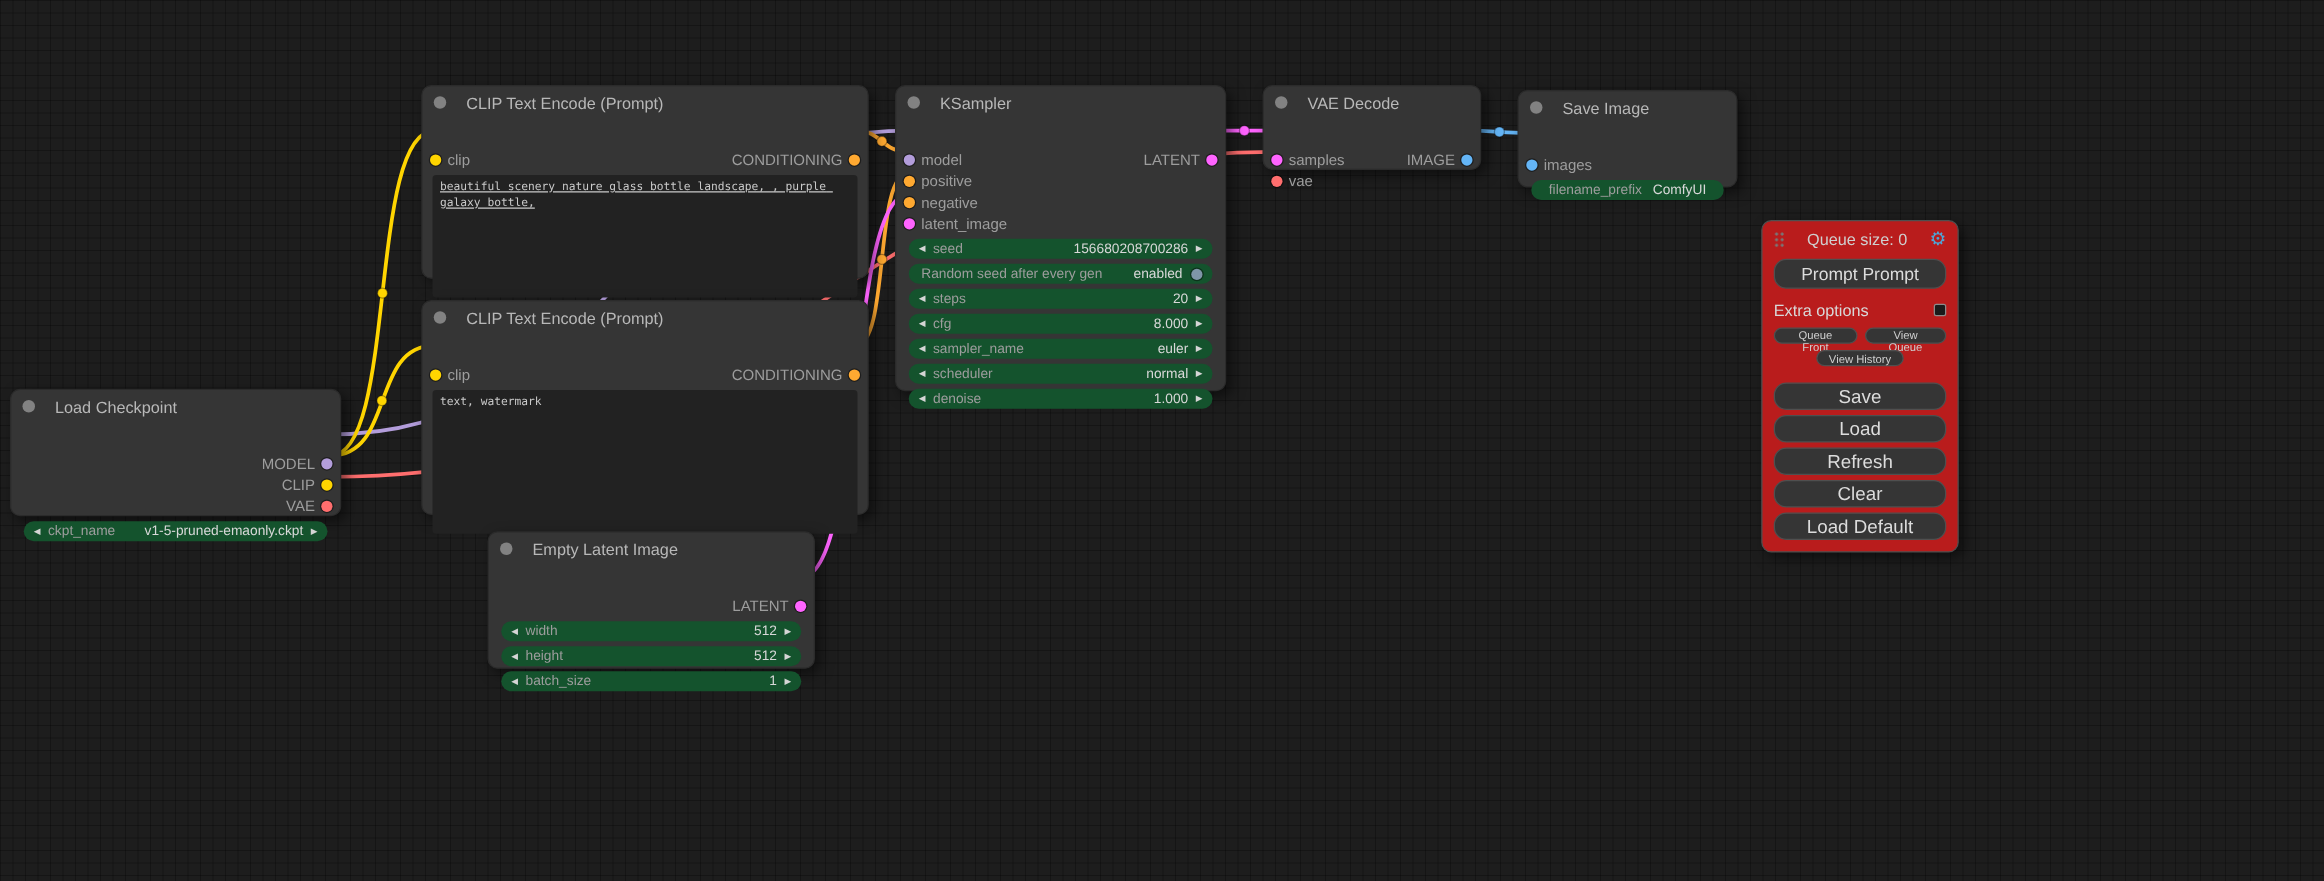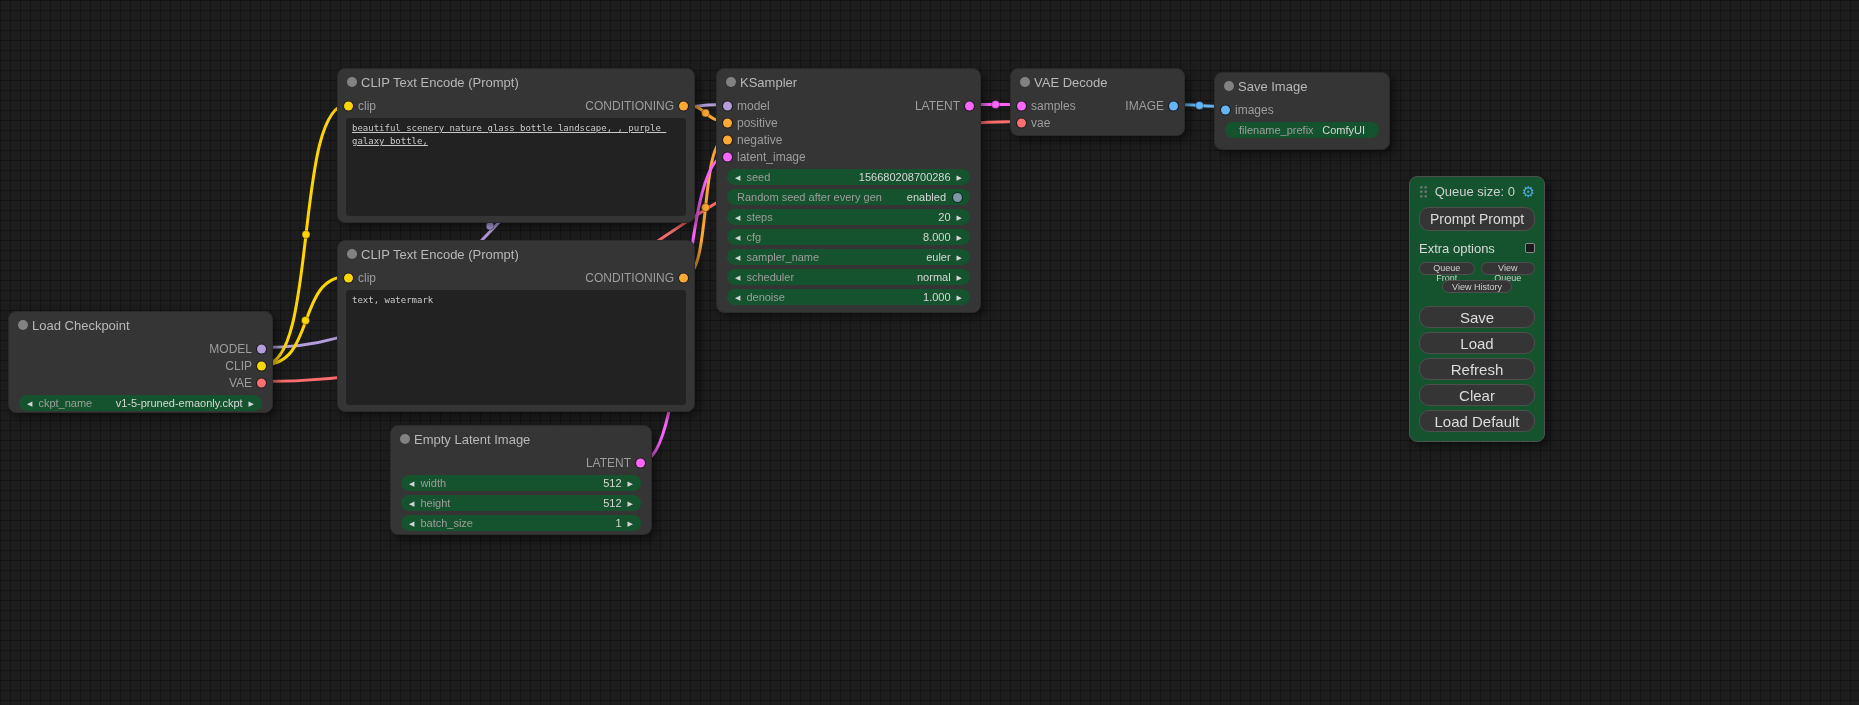--- a/index.html
+++ b/index.html
@@ -18,24 +18,24 @@
   #wires path { fill:none; stroke-width:3; stroke-linecap:round; }
   #wires circle { stroke:rgba(0,0,0,.35); stroke-width:1; }
 
   
   .node {
     position:absolute; z-index:2;
     background:#353535; border:1px solid #2b2b2b; border-radius:8px;
     box-shadow:4px 4px 10px rgba(0,0,0,.5);
     color:#b2b2b2;
   }
-  .node-header { height:26px; display:flex; align-items:center; gap:4px; padding:0 9px; }
+  .node-header { height:26px; display:flex; align-items:center; gap:16px; padding:0 9px; }
   .collapse-dot { width:10px; height:10px; border-radius:50%; background:#828282; flex:none; }
   .node-title { font-size:13px; color:#b8b8b8; white-space:nowrap; }
-  .node-body { padding-top:2px; }
+  .node-body { padding-top:2px;margin-top:22px; }
 
   .slot-row { position:relative; height:17px; display:flex; align-items:center;
     font-size:12px; color:#9d9d9d; padding:0 20px; }
   .slot-label.out { margin-left:auto; }
   .port { position:absolute; top:50%; transform:translateY(-50%); width:9px; height:9px;
     border-radius:50%; background:#888; box-shadow:0 0 0 1px rgba(0,0,0,.45); }
   .port.in  { left:6px; }
   .port.out { right:6px; }
 
   .widget { height:16px; margin:4px 10px 0; background:#14532d; border-radius:8px;
@@ -48,22 +48,22 @@
   .widget.toggle .w-name { margin-left:2px; }
   .widget.toggle .w-value { margin-right:7px; }
   .toggle-dot { width:9px; height:9px; border-radius:50%; background:#7f95a8; flex:none;
     box-shadow:0 0 0 1px rgba(0,0,0,.4); }
 
   .node-text { margin:4px 8px; background:#222; border-radius:3px; padding:4px 6px;
     font-family:"DejaVu Sans Mono", monospace; font-size:9px; color:#c9c9c9;
     line-height:1.45; white-space:pre-wrap; overflow:hidden; }
 
   
-  .menu { position:absolute; z-index:3; left:1409px; top:176px; width:136px;
-    background:#14532d; border:1px solid #4f4f4f; border-radius:8px;
+  .menu { position:absolute; z-index:3; left:1409px; top:176px; width:158px;
+    background:#b91c1c; border:1px solid #4f4f4f; border-radius:8px;
     padding:5px 9px 9px; box-shadow:4px 4px 10px rgba(0,0,0,.5); color:#d6d6d6; }
   .menu-header { display:flex; align-items:center; height:18px; }
   .drag-handle { width:9px; height:13px; flex:none;
     background-image:radial-gradient(#787878 1px, transparent 1.4px);
     background-size:4.5px 4.5px; }
   .queue-size { flex:1; text-align:center; font-size:13px; color:#cfcfcf; }
   .gear { flex:none; color:#4da6d9; font-size:15px; line-height:1; cursor:pointer; }
   .gear::before { content:"⚙"; }
   .btn { display:block; width:100%; background:#353535; border:1px solid #4f4f4f;
     border-radius:10px; color:#dcdcdc; font-family:inherit; cursor:pointer; }

